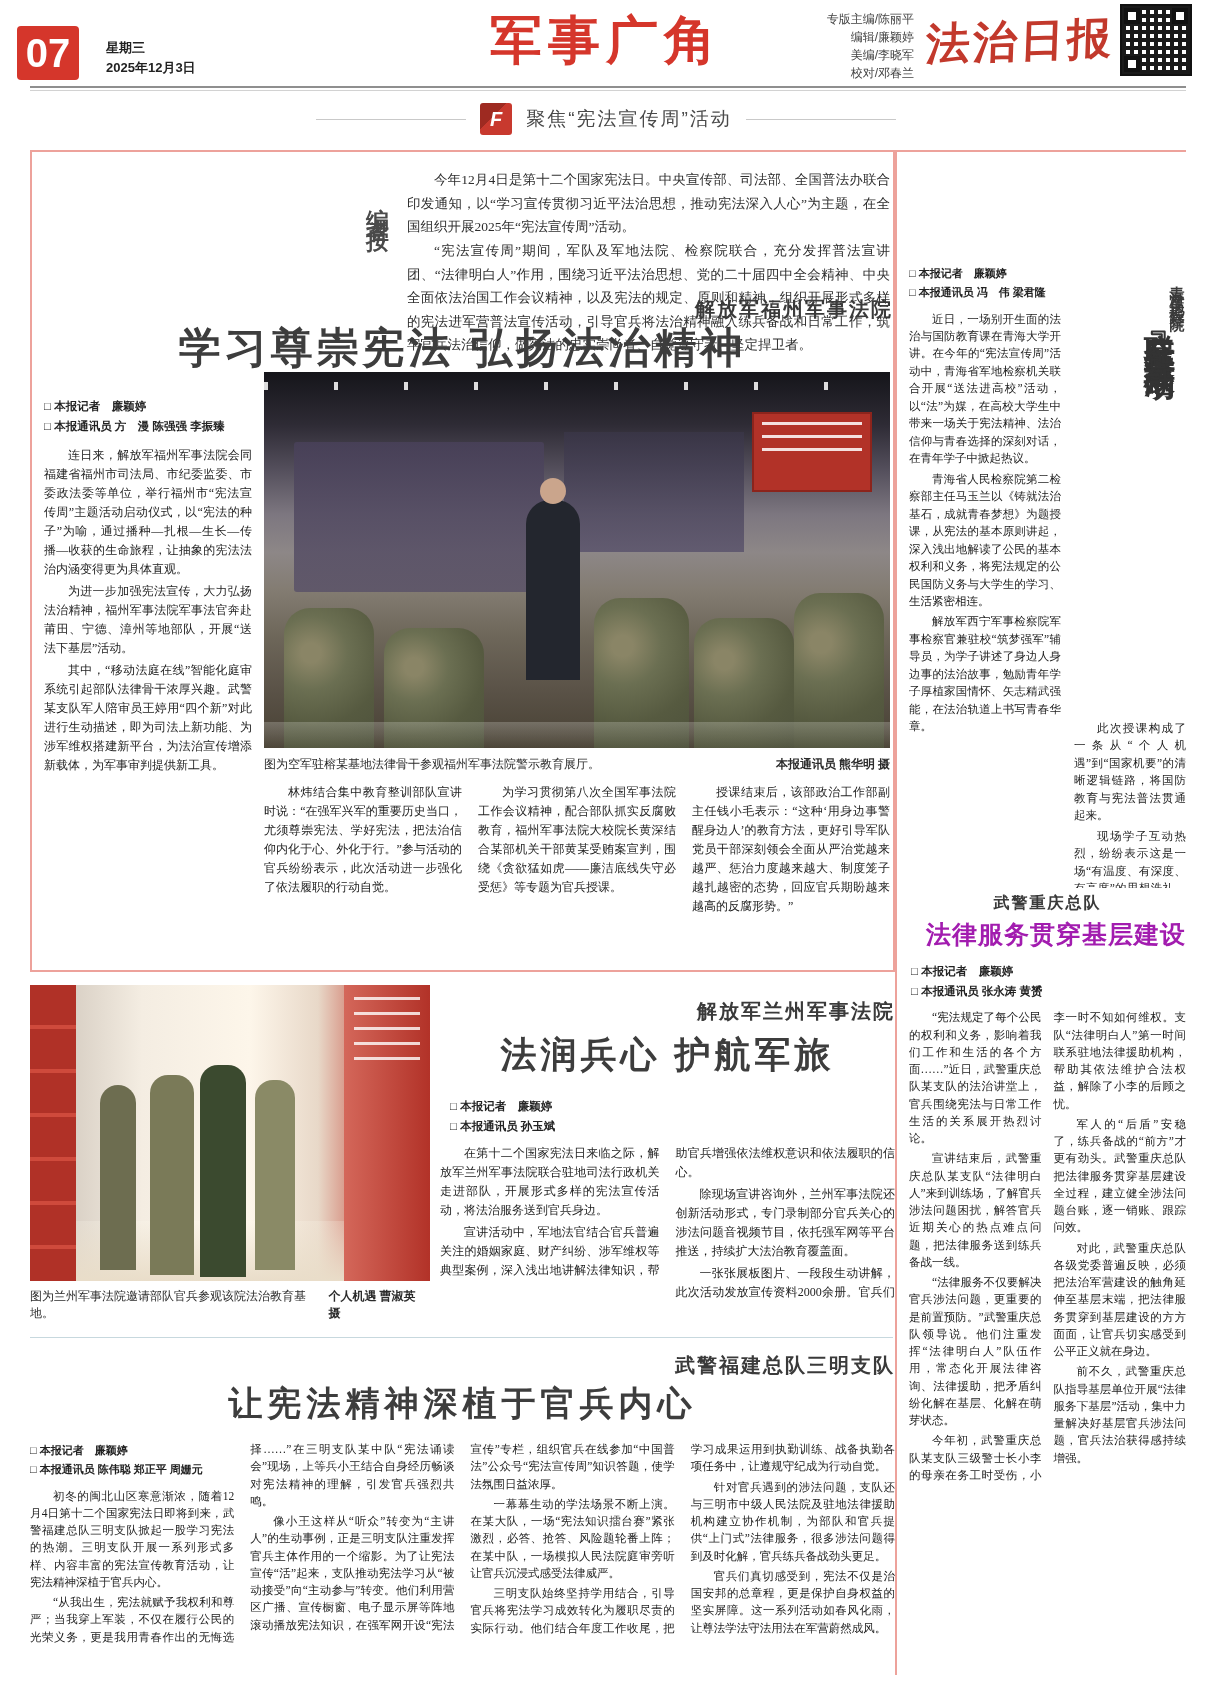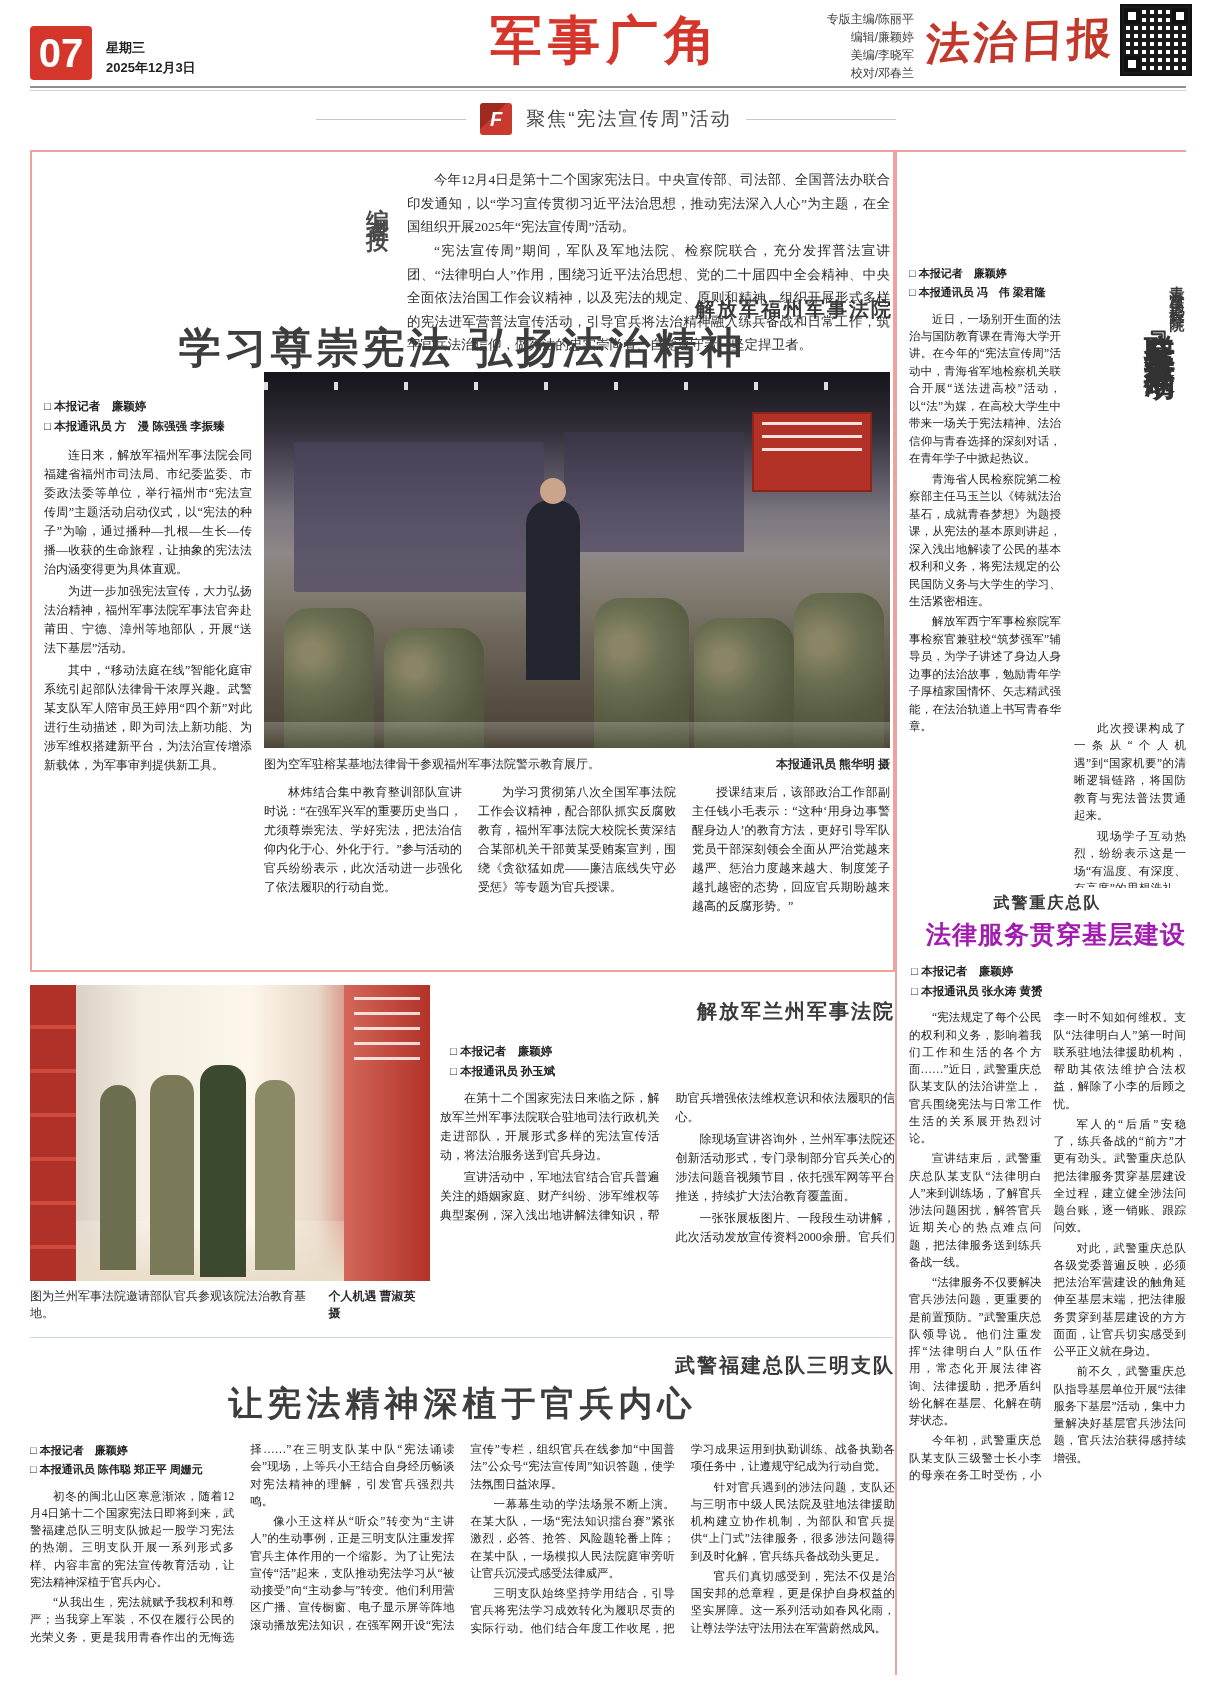--- a/index.html
+++ b/index.html
@@ -1,19 +1,19 @@
 <!DOCTYPE html>
 <html><head>
 <meta charset="utf-8">
 <style>
   html,body{margin:0;padding:0;background:#e8e8e8;}
   #paper{position:relative;width:1212px;height:1703px;background:#ffffff;margin:0 auto;
          font-family:"Liberation Sans",sans-serif;overflow:hidden;}
   
-  .pagenum{position:absolute;left:30px;top:26px;width:62px;height:54px;background:#d5362b;
+  .pagenum{position:absolute;left:17px;top:26px;width:62px;height:54px;background:#d5362b;
            color:#fff;font-size:40px;font-weight:bold;display:flex;align-items:center;
            justify-content:center;border-radius:4px;}
   .dateblock{position:absolute;left:106px;top:38px;font-size:13px;font-weight:bold;color:#222;line-height:1.55;}
   .section-title{position:absolute;left:50%;transform:translateX(-50%);top:6px;font-size:52px;
            font-weight:bold;color:#d5362b;letter-spacing:6px;white-space:nowrap;}
   .credits{position:absolute;right:298px;top:10px;text-align:right;font-size:12px;color:#444;line-height:1.5;}
   .masthead{position:absolute;right:98px;top:12px;font-family:"Liberation Serif",serif;font-weight:bold;
            font-size:44px;color:#c2392c;letter-spacing:3px;transform:rotate(-2deg) skewX(-4deg);}
   .qr{position:absolute;right:22px;top:6px;width:68px;height:68px;background:
         repeating-linear-gradient(0deg,#1a1a1a 0 4px,rgba(255,255,255,0) 4px 8px),
@@ -257,20 +257,21 @@
     <div class="fig" style="left:225px;top:95px;width:40px;height:190px;background:#8a8a66;"></div>
     <div class="fig" style="left:70px;top:100px;width:36px;height:185px;background:#6d6d50;"></div>
   </div>
   <div class="p2-cap">
     <div class="caption">图为兰州军事法院邀请部队官兵参观该院法治教育基地。</div>
     <div class="capcredit">个人机遇 曹淑英 摄</div>
   </div>
 
   <div class="lanzhou">
     <div class="kicker">解放军兰州军事法院</div>
+    <div class="lz-headline">法润兵心 护航军旅</div>
     <div class="lz-byline byline">
       <div>□ 本报记者　廉颖婷</div>
       <div>□ 本报通讯员 孙玉斌</div>
     </div>
     <div class="lz-body">
       <p class="para">在第十二个国家宪法日来临之际，解放军兰州军事法院联合驻地司法行政机关走进部队，开展形式多样的宪法宣传活动，将法治服务送到官兵身边。</p>
       <p class="para">宣讲活动中，军地法官结合官兵普遍关注的婚姻家庭、财产纠纷、涉军维权等典型案例，深入浅出地讲解法律知识，帮助官兵增强依法维权意识和依法履职的信心。</p>
       <p class="para">除现场宣讲咨询外，兰州军事法院还创新活动形式，专门录制部分官兵关心的涉法问题音视频节目，依托强军网等平台推送，持续扩大法治教育覆盖面。</p>
       <p class="para">一张张展板图片、一段段生动讲解，此次活动发放宣传资料2000余册。官兵们纷纷表示，活动增进了对宪法知识的了解，坚定了遇事找法的意识，为练兵备战提供了坚实法治保障。</p>
     </div>

